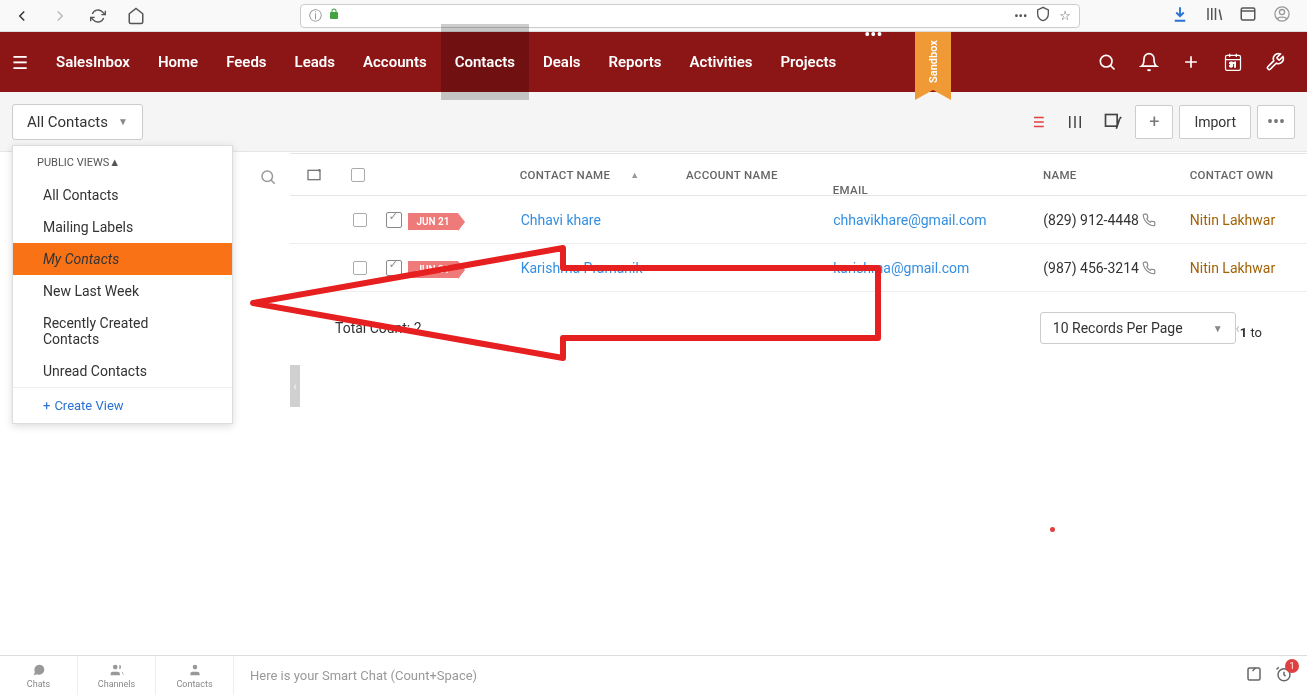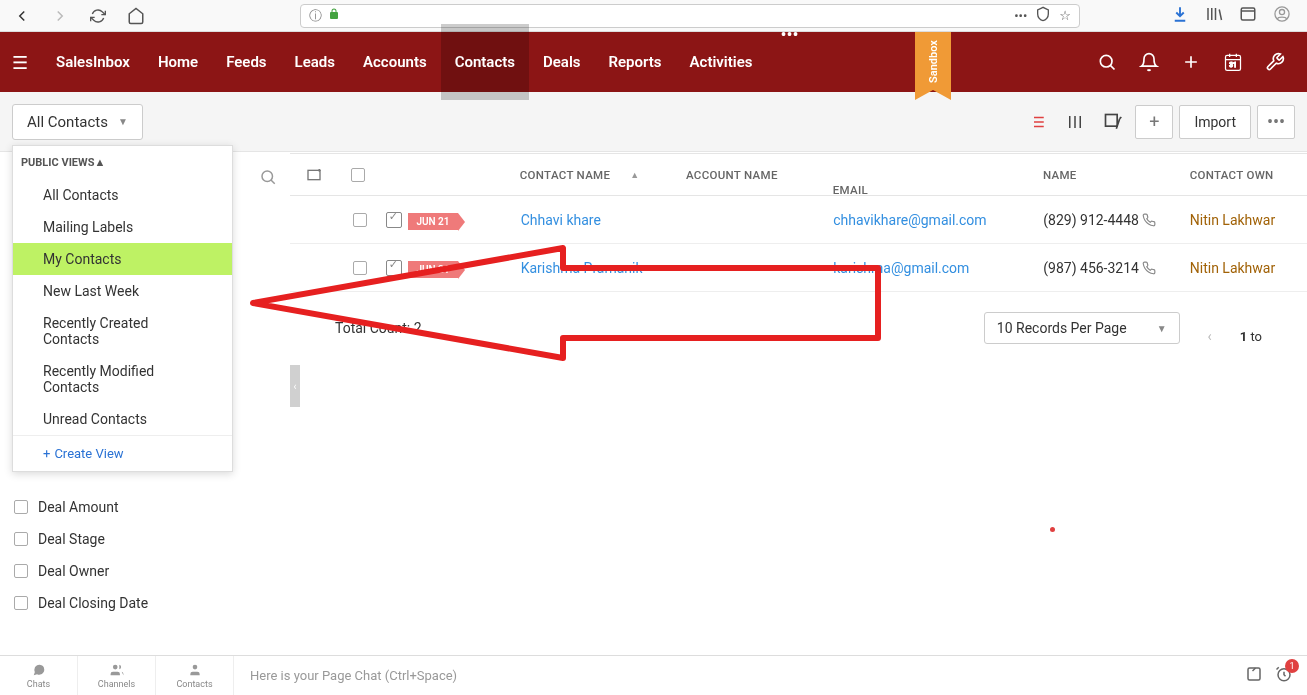--- a/index.html
+++ b/index.html
@@ -36,23 +36,23 @@
     .view-selector { background: #fff; border: 1px solid #ccc; border-radius: 3px; padding: 8px 14px; display: flex; align-items: center; gap: 10px; cursor: pointer; font-size: 15px; color: #333; }
     .view-selector .caret { font-size: 10px; color: #888; }
     .toolbar-right { margin-left: auto; display: flex; align-items: center; gap: 6px; }
     .tb-icon { width: 32px; height: 32px; display: flex; align-items: center; justify-content: center; cursor: pointer; color: #444; }
     .tb-icon.active { color: #e04040; }
     .tb-btn { height: 34px; background: #fff; border: 1px solid #ccc; border-radius: 2px; padding: 0 14px; display: flex; align-items: center; cursor: pointer; font-size: 14px; color: #333; }
     .tb-btn.icon-only { padding: 0; width: 38px; justify-content: center; font-size: 18px; color: #777; }
     
     
     .dropdown-panel { position: absolute; left: 12px; top: 145px; width: 221px; background: #fff; box-shadow: 0 2px 8px rgba(0,0,0,0.15); z-index: 100; border: 1px solid #ddd; }
-    .dropdown-header { padding: 10px 8px; font-size: 11px; font-weight: 700; color: #555; display: flex; align-items: center; }
+    .dropdown-header { padding: 10px 24px; font-size: 11px; font-weight: 400; color: #555; display: flex; align-items: center; }
     .dropdown-item { padding: 8px 30px; font-size: 14px; color: #333; cursor: pointer; }
-    .dropdown-item.selected { background: #bef264; }
+    .dropdown-item.selected { background: #f97316; font-style: italic; }
     .dropdown-footer { padding: 10px 30px; font-size: 13px; color: #2a72d4; cursor: pointer; display: flex; align-items: center; gap: 4px; border-top: 1px solid #eee; }
     
     
     .left-sidebar { position: absolute; left: 0; top: 153px; width: 290px; height: 500px; padding: 10px 14px; background: #fff; }
     .sidebar-search { width: 28px; height: 28px; display: flex; align-items: center; justify-content: center; margin-left: 240px; color: #888; cursor: pointer; }
     .filter-section { margin-top: 300px; }
     .filter-item { display: flex; align-items: center; gap: 10px; padding: 8px 0; font-size: 14px; color: #333; }
     .checkbox { width: 14px; height: 14px; border: 1.5px solid #aaa; border-radius: 2px; cursor: pointer; }
     
     .sidebar-collapse { position: absolute; left: 290px; top: 365px; width: 10px; height: 42px; background: #d0d0d0; cursor: pointer; display: flex; align-items: center; justify-content: center; color: #fff; font-size: 10px; }
@@ -78,21 +78,21 @@
     .date-badge { background: #ef7a7a; color: #fff; font-size: 10px; font-weight: 600; padding: 3px 8px; position: relative; }
     .date-badge::after { content: ''; position: absolute; right: -7px; top: 0; border-top: 9px solid transparent; border-bottom: 9px solid transparent; border-left: 7px solid #ef7a7a; }
     .tr-spacer { width: 60px; }
     .tr-name { width: 170px; color: #338fe0; cursor: pointer; }
     .tr-account { width: 150px; }
     .tr-email { width: 215px; color: #338fe0; cursor: pointer; }
     .tr-phone { width: 150px; color: #333; display: flex; align-items: center; gap: 3px; }
     .tr-owner { width: 120px; color: #a16207; }
     
     .table-footer { padding: 20px 45px; display: flex; align-items: center; font-size: 14px; color: #333; }
-    .pager { margin-left: auto; display: flex; align-items: flex-end; gap: 28px; padding-left: 16px; }
+    .pager { margin-left: auto; display: flex; align-items: center; gap: 0; padding-left: 16px; }
     .page-select { background: #fff; border: 1px solid #ccc; border-radius: 3px; padding: 7px 12px; display: flex; align-items: center; gap: 30px; cursor: pointer; font-size: 14px; color: #333; }
     .page-nav { color: #bbb; cursor: pointer; font-size: 14px; }
     
     
     .arrow-annotation { position: absolute; left: 248px; top: 243px; z-index: 50; pointer-events: none; }
     
     .red-dot { position: absolute; left: 1050px; top: 527px; width: 5px; height: 5px; background: #e04040; border-radius: 50%; }
     
     
     .bottom-bar { position: absolute; bottom: 0; left: 0; right: 0; height: 40px; border-top: 1px solid #ddd; background: #fff; display: flex; align-items: center; }
@@ -166,20 +166,21 @@
   <div class="nav-items">
     <div class="nav-item">SalesInbox</div>
     <div class="nav-item">Home</div>
     <div class="nav-item">Feeds</div>
     <div class="nav-item">Leads</div>
     <div class="nav-item">Accounts</div>
     <div class="nav-item active">Contacts</div>
     <div class="nav-item">Deals</div>
     <div class="nav-item">Reports</div>
     <div class="nav-item">Activities</div>
+    <div class="nav-item">Projects</div>
     <div class="nav-more">•••</div>
   </div>
   <div class="sandbox-badge">
     <span>Sandbox</span>
   </div>
   <div class="nav-right">
     <div>
         <svg width="20" height="20" viewBox="0 0 24 24" fill="none" stroke="#fff" stroke-width="2">
           <circle cx="11" cy="11" r="7"></circle>
           <path d="M21 21l-5-5"></path>
@@ -241,53 +242,34 @@
 <div class="dropdown-panel">
   <div class="dropdown-header">
     <span>PUBLIC VIEWS</span>
     <span>▲</span>
   </div>
   <div class="dropdown-item">All Contacts</div>
   <div class="dropdown-item">Mailing Labels</div>
   <div class="dropdown-item selected">My Contacts</div>
   <div class="dropdown-item">New Last Week</div>
   <div class="dropdown-item">Recently Created Contacts</div>
-  <div class="dropdown-item">Recently Modified Contacts</div>
   <div class="dropdown-item">Unread Contacts</div>
   <div class="dropdown-footer">
     <span>+</span>
       <span>Create View</span>
   </div>
 </div>
 
 <div class="left-sidebar">
   <div class="sidebar-search">
       <svg width="18" height="18" viewBox="0 0 24 24" fill="none" stroke="#999" stroke-width="2">
         <circle cx="11" cy="11" r="7"></circle>
         <path d="M21 21l-5-5"></path>
       </svg>
     </div>
-  <div class="filter-section">
-    <div class="filter-item">
-        <span class="checkbox"></span>
-        <span>Deal Amount</span>
-      </div>
-    <div class="filter-item">
-        <span class="checkbox"></span>
-        <span>Deal Stage</span>
-      </div>
-    <div class="filter-item">
-        <span class="checkbox"></span>
-        <span>Deal Owner</span>
-      </div>
-    <div class="filter-item">
-        <span class="checkbox"></span>
-        <span>Deal Closing Date</span>
-      </div>
-  </div>
 </div>
 <div class="sidebar-collapse">‹</div>
 
 <div class="table-area">
   <div class="table-header">
     <div class="th-edit">
         <svg width="16" height="16" viewBox="0 0 24 24" fill="none" stroke="#777" stroke-width="2">
           <rect x="3" y="5" width="18" height="14"></rect>
           <path d="M20 3v4M22 5h-4"></path>
         </svg>
@@ -379,21 +361,21 @@
         <path d="M17 21v-2a4 4 0 00-4-4H5a4 4 0 00-4 4v2M9 11a4 4 0 100-8 4 4 0 000 8zM23 21v-2a4 4 0 00-3-3.87M16 3.13a4 4 0 010 7.75"></path>
       </svg>
     <span>Channels</span>
   </div>
   <div class="bottom-tab">
     <svg width="16" height="14" viewBox="0 0 24 24" fill="#999">
         <path d="M20 21v-2a4 4 0 00-4-4H8a4 4 0 00-4 4v2M12 11a4 4 0 100-8 4 4 0 000 8z"></path>
       </svg>
     <span>Contacts</span>
   </div>
-  <div class="bottom-chat">Here is your Page Chat (Ctrl+Space)</div>
+  <div class="bottom-chat">Here is your Smart Chat (Count+Space)</div>
   <div class="bottom-right">
     <div class="bottom-icon"><svg width="18" height="18" viewBox="0 0 24 24" fill="none" stroke="#666" stroke-width="2">
           <rect x="4" y="4" width="16" height="16" rx="2"></rect>
           <path d="M14 4l-4 4"></path>
         </svg></div>
     <div class="bottom-icon">
       <svg width="18" height="18" viewBox="0 0 24 24" fill="none" stroke="#666" stroke-width="2">
           <circle cx="12" cy="13" r="8"></circle>
           <path d="M12 9v4l2 2M5 3L2 6M22 6l-3-3"></path>
         </svg>

